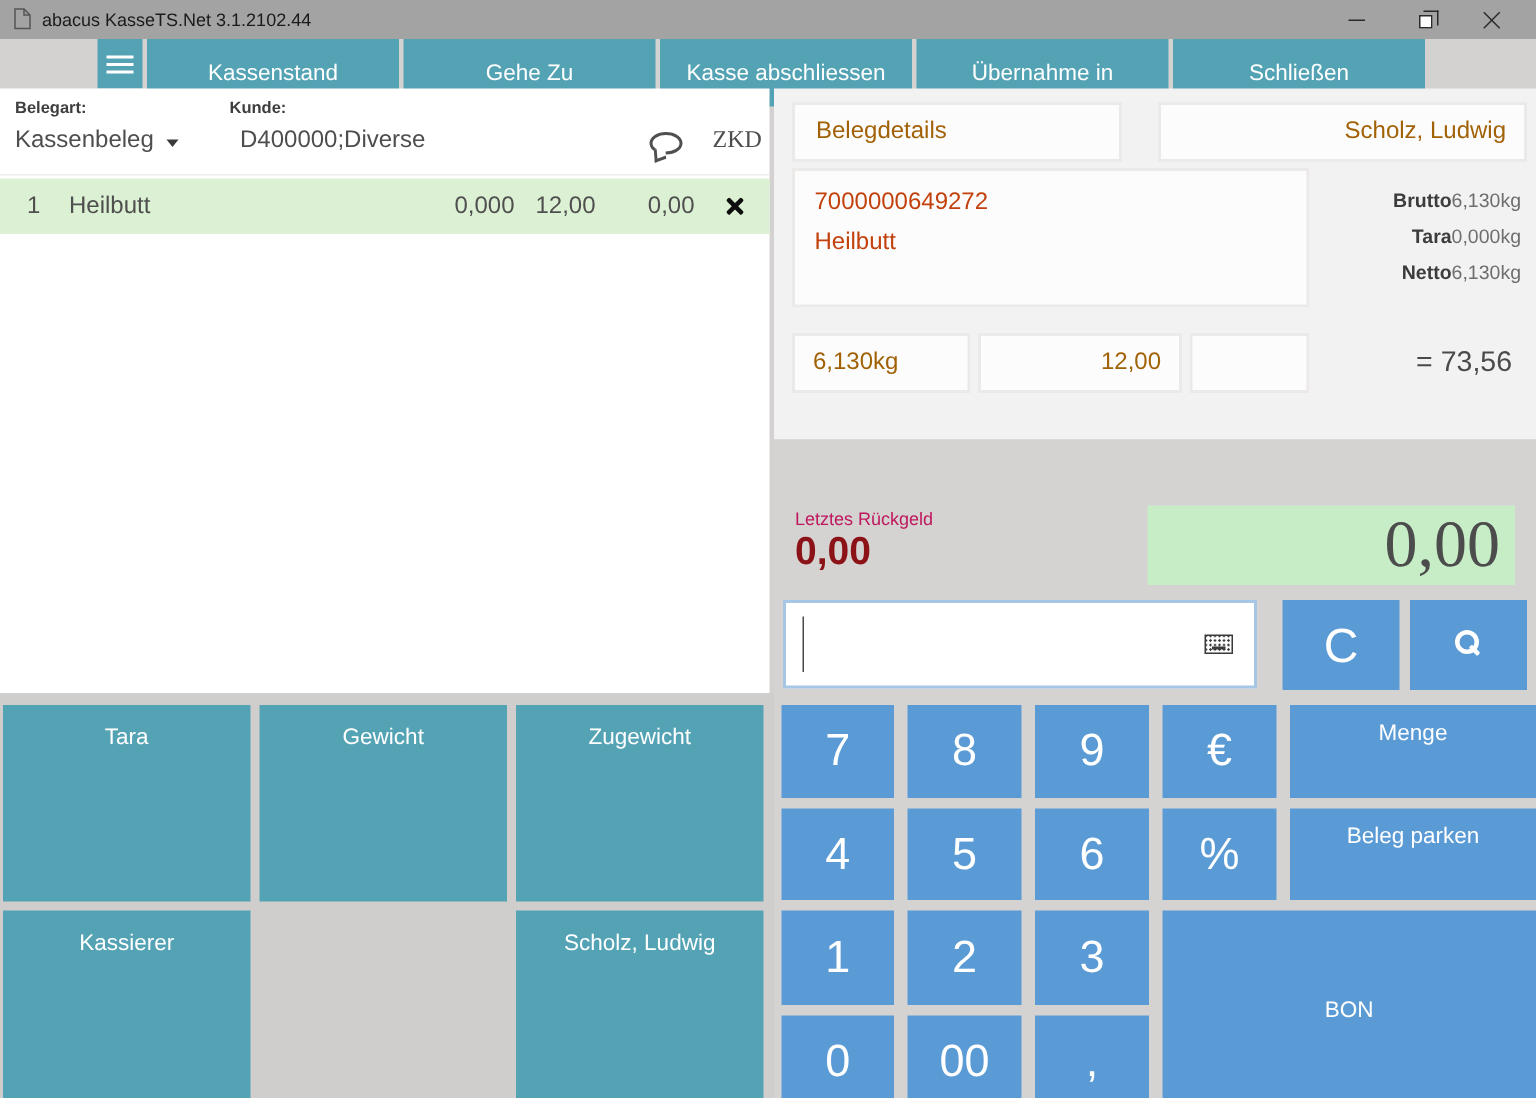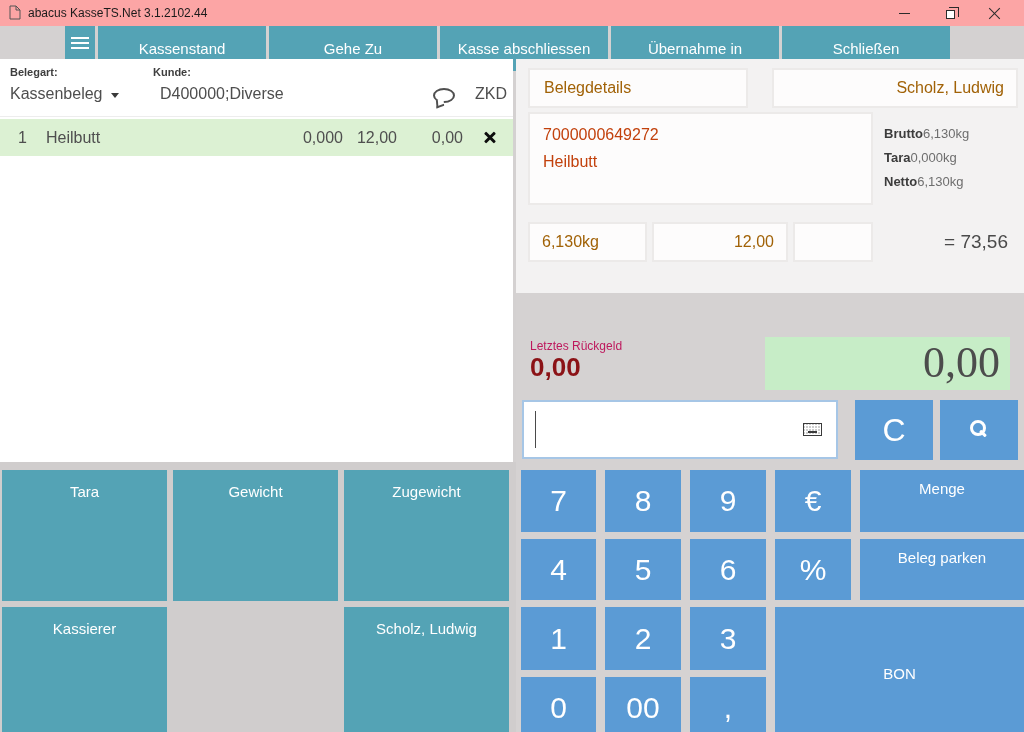--- a/index.html
+++ b/index.html
@@ -1,21 +1,21 @@
 <!DOCTYPE html>
 <html><head>
 <meta charset="utf-8">
 <style>
   * { margin:0; padding:0; box-sizing:border-box; }
   html,body { width:1024px; height:732px; }
   body { font-family:"Liberation Sans", sans-serif; }
   #app { position:relative; width:1024px; height:732px; background:#d4d1d1; overflow:hidden; }
 
   
-  .titlebar { position:absolute; left:0; top:0; width:1024px; height:26px; background:#fca5a5; }
+  .titlebar { position:absolute; left:0; top:0; width:1024px; height:26px; background:#a3a3a3; }
   .doc-icon { position:absolute; left:9px; top:5px; }
   .title-text { position:absolute; left:28px; top:6px; font-size:12px; color:#1b1b1b; }
   .win-btn { position:absolute; top:0; width:34px; height:26px; display:flex; align-items:center; justify-content:center; }
   .win-min { left:887px; } .win-restore { left:933px; } .win-close { left:977px; }
   .min-glyph { width:11px; height:1px; background:#2b2b2b; }
   .restore-glyph { position:relative; width:9px; height:9px; border:1px solid #2b2b2b; background:#fff; margin-top:3px; }
   .restore-glyph::before { content:""; position:absolute; left:2px; top:-4px; width:9px; height:9px; border-top:1px solid #2b2b2b; border-right:1px solid #2b2b2b; }
   .close-glyph { position:relative; width:13px; height:13px; }
   .close-glyph::before,.close-glyph::after { content:""; position:absolute; left:-1px; top:6px; width:15px; height:1px; background:#2b2b2b; }
   .close-glyph::before { transform:rotate(45deg); } .close-glyph::after { transform:rotate(-45deg); }
@@ -34,40 +34,40 @@
   .fld-value { position:absolute; top:26px; font-size:16px; color:#4e4e4e; }
   .lbl-belegart { left:10px; } .val-belegart { left:10px; display:flex; align-items:center; }
   .caret-down-glyph { margin-left:8px; margin-top:3px; width:0; height:0;
       border-left:4px solid transparent; border-right:4px solid transparent; border-top:5px solid #3a3a3a; }
   .lbl-kunde { left:145px;padding-left:8px; } .val-kunde { left:160px;text-align:center; }
   .bubble-icon { position:absolute; left:433px; top:29px; width:22px; height:15px;
       border:2px solid #4f4f4f; border-radius:50%; }
   .bubble-icon::after { content:""; position:absolute; left:1px; bottom:-6px; width:6px; height:6px;
       background:#fff; border-left:2px solid #4f4f4f; border-bottom:2px solid #4f4f4f;
       transform:rotate(-20deg) skewX(-15deg); }
-  .val-zkd { left:475px; }
+  .val-zkd { left:475px;font-family:Liberation Serif, serif; }
   .item-row { margin-top:2px; height:37px; background:#dcf1d3; display:flex; align-items:center;
       padding-left:18px; font-size:16px; color:#4f4f4f; }
   .c-idx { width:28px; } .c-name { flex:1; }
   .c-qty { width:60px; text-align:right; }
   .c-price { width:58px; text-align:right; padding-right:4px; }
   .c-total { width:66px; text-align:right; padding-right:4px; }
   .c-del { width:46px; display:flex; align-items:center; justify-content:center; }
   .x-glyph { position:relative; width:14px; height:14px; }
   .x-glyph::before,.x-glyph::after { content:""; position:absolute; left:0; top:5.5px; width:14px; height:3px; background:#0d0d0d; border-radius:1px; }
   .x-glyph::before { transform:rotate(45deg); } .x-glyph::after { transform:rotate(-45deg); }
 
   
   .details-panel { position:absolute; left:516px; top:59px; width:508px; height:234px; background:#f3f2f2; }
   .box { position:absolute; background:#fdfcfc; border:2px solid #eceae9; font-size:16px; color:#a16207; }
   .box-title { left:12px; top:9px; width:220px; height:40px; line-height:36px; padding:0 14px; }
   .box-cashier { left:256px; top:9px; width:246px; height:40px; line-height:36px; padding:0 12px; text-align:right; }
   .box-item { left:12px; top:53px; width:345px; height:93px; padding:7px 13px; line-height:27px; color:#c2410c; }
   .weights { position:absolute; left:368px; top:67px; width:130px; }
-  .w-row { display:flex; justify-content:flex-start; margin-bottom:9px; }
+  .w-row { display:flex; justify-content:flex-end; margin-bottom:9px; }
   .w-label { font-size:13px; font-weight:bold; color:#3c3c3c; }
   .w-value { font-size:13px; color:#6e6e6e; }
   .box-qty { left:12px; top:163px; width:119px; height:40px; line-height:36px; padding:0 12px; }
   .box-price { left:136px; top:163px; width:136px; height:40px; line-height:36px; padding:0 12px; text-align:right; }
   .box-empty { left:277px; top:163px; width:80px; height:40px; }
   .d-total { position:absolute; right:16px; top:163px; height:40px; line-height:40px; font-size:19px; color:#4a4a4a; }
 
   
   .payzone { position:absolute; left:516px; top:293px; width:508px; height:439px; background:#d5d2d2; }
   .chg-label { position:absolute; left:14px; top:46px; font-size:12px; color:#be185d; }

